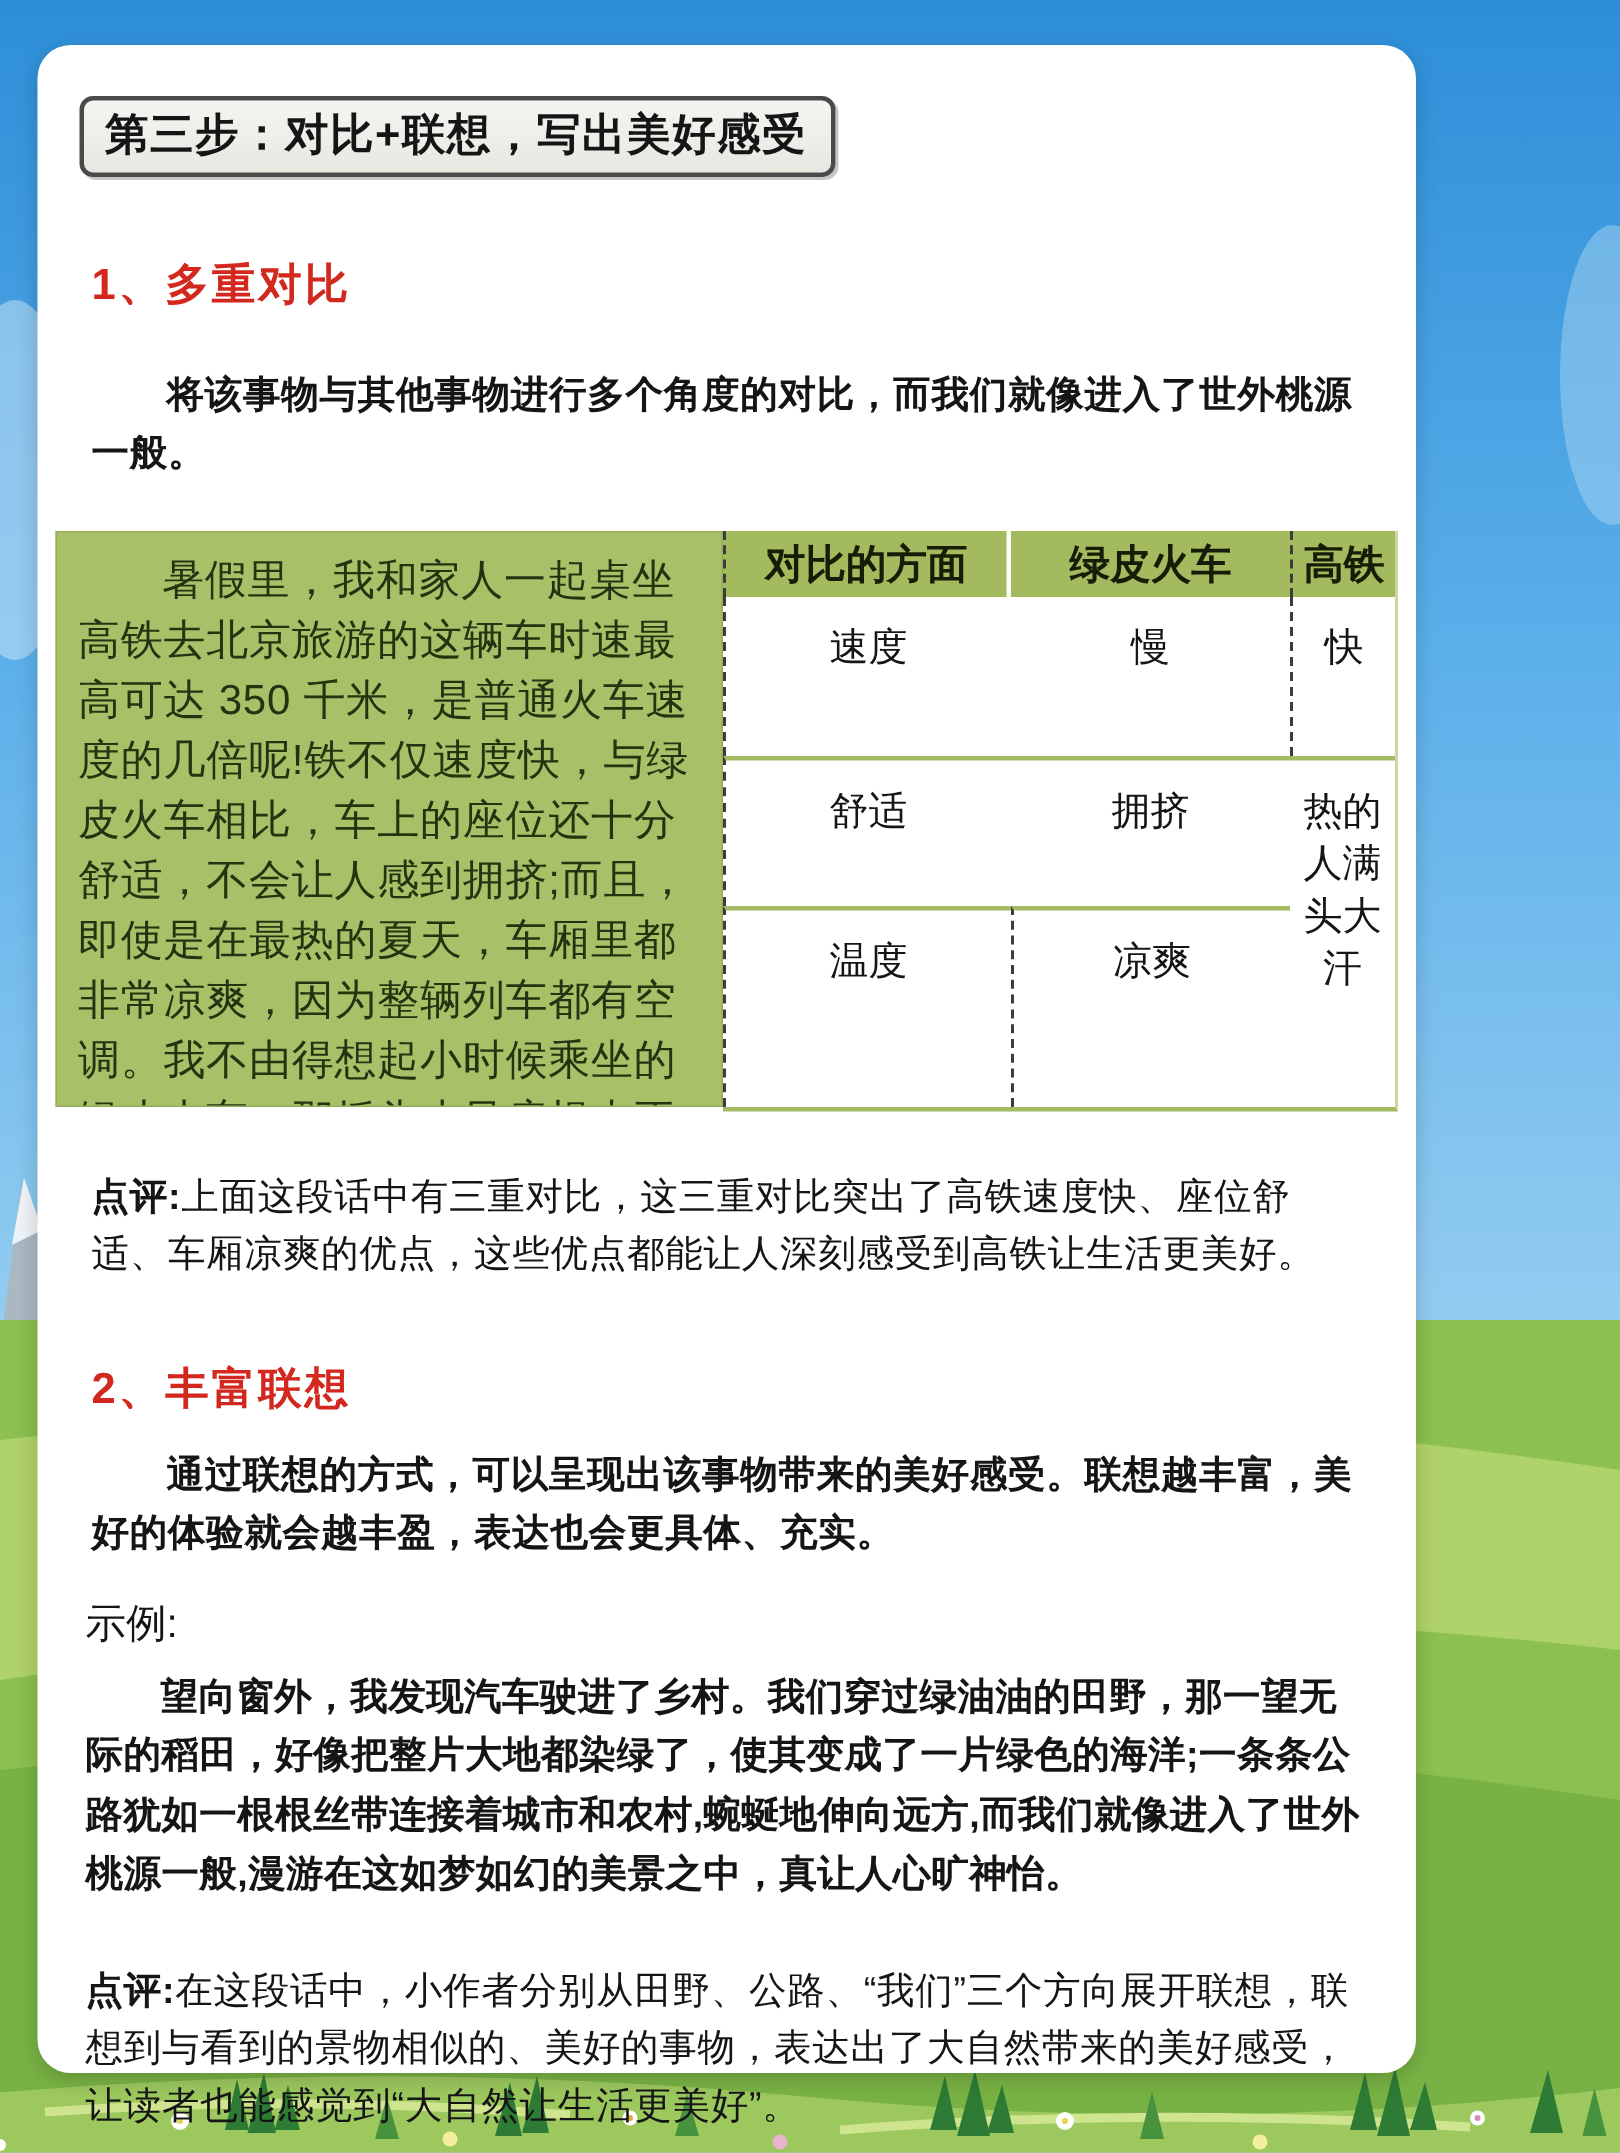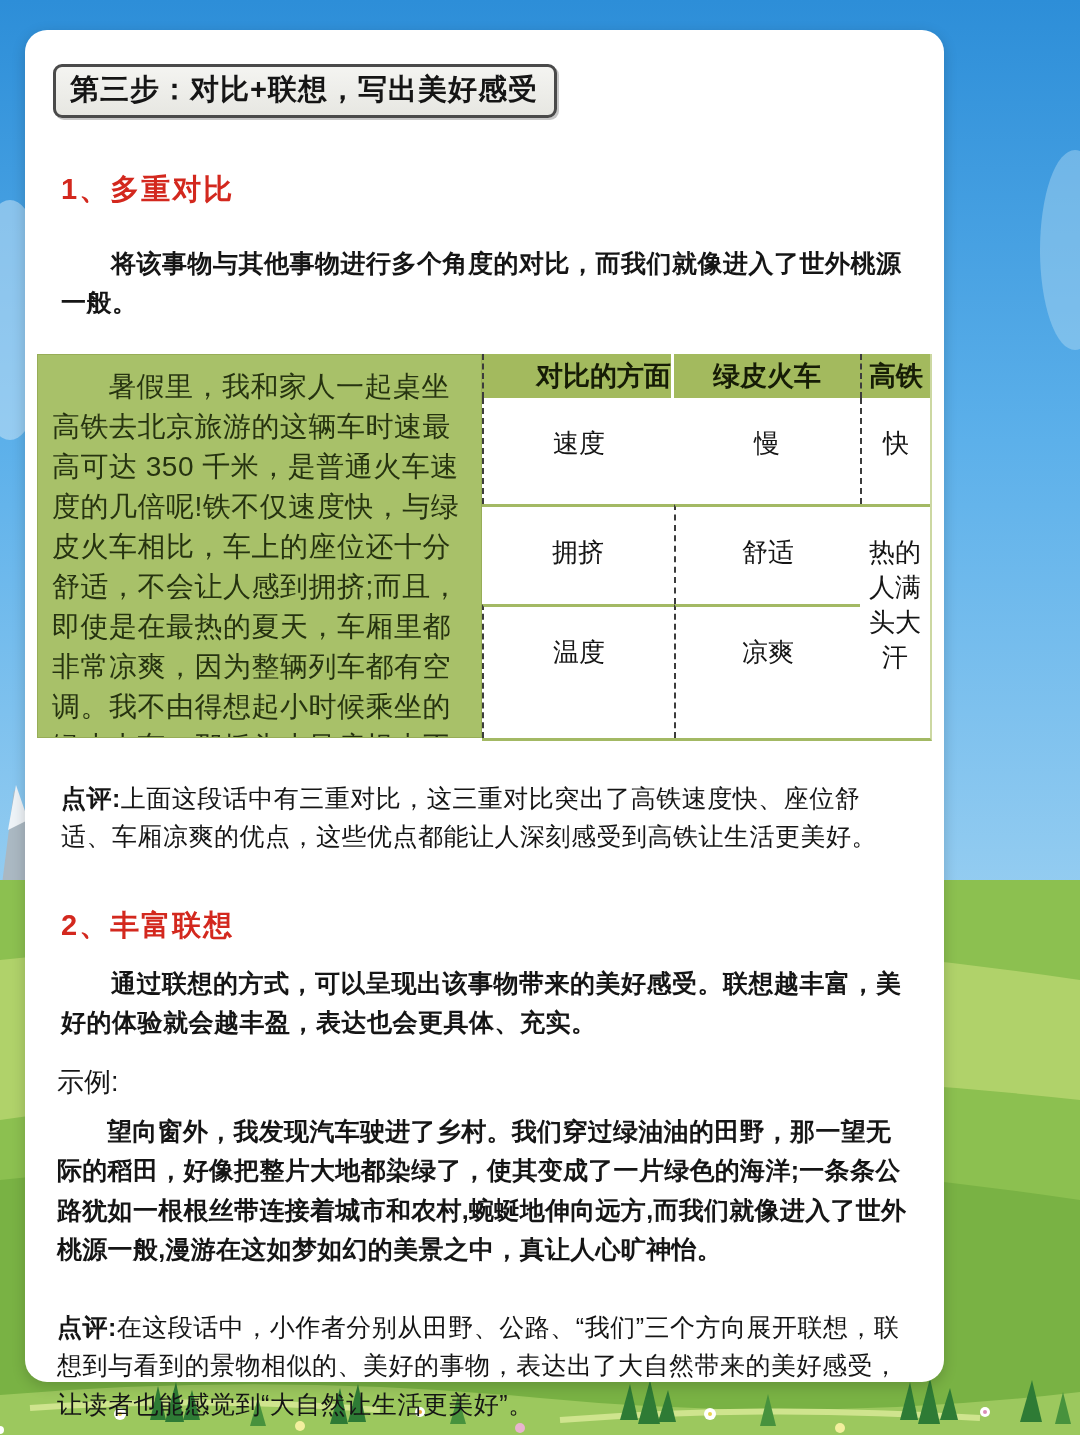--- a/index.html
+++ b/index.html
@@ -57,25 +57,25 @@
     box-sizing:border-box;
     border-bottom:3px solid var(--border-olive,#a3b964);
     border-right:2px solid #ccd8a2;
     background:#fff;
   }
   .cmp-table .th{
     background:var(--header-green,#a3ba5e);
     font-weight:bold;font-size:27px;text-align:center;line-height:44px;
     color:#161c06;
   }
-  .cmp-table .c1{border-left:2px dashed #3c3c3c;text-align:right;}
+  .cmp-table .c1{border-left:2px dashed #3c3c3c;}
   .cmp-table .c3{border-left:2px dashed #3c3c3c;}
   .cmp-table .th.c1{border-right:3px solid #ffffff;}
   .cmp-table .td{
-    font-size:26px;text-align:center;padding-top:28px;
+    font-size:26px;text-align:center;padding-top:16px;
     box-sizing:border-box;line-height:1.35;
   }
   .cmp-table .r2,.cmp-table .r3{border-top:3px solid var(--border-olive,#a3b964);}
   .cmp-table .td.c2{padding-left:6px;padding-right:6px;}
   
   .comment{
     margin:38px 0 0 0;padding:0 24px;
     font-size:25px;line-height:1.55;letter-spacing:.5px;
   }
   .comment .lbl{font-weight:bold;}
@@ -165,22 +165,22 @@
 
     <div class="cmp-table">
       <div class="th c1">对比的方面</div>
       <div class="th c2">绿皮火车</div>
       <div class="th c3">高铁</div>
 
       <div class="td c1 r1">速度</div>
       <div class="td c2 r1">慢</div>
       <div class="td c3 r1">快</div>
 
+      <div class="td c3 r2">舒适</div>
       <div class="td c2 r2">拥挤</div>
-      <div class="td c3 r2">舒适</div>
 
       <div class="td c2 r3">热的人满头大汗</div>
       <div class="td c1 r3">温度</div>
       <div class="td c3 r3">凉爽</div>
     </div>
   </div>
 
   <p class="comment"><span class="lbl">点评:</span><span>上面这段话中有三重对比，这三重对比突出了高铁速度快、座位舒适、车厢凉爽的优点，这些优点都能让人深刻感受到高铁让生活更美好。</span></p>
 
   <div class="sec-heading second">2、丰富联想</div>

